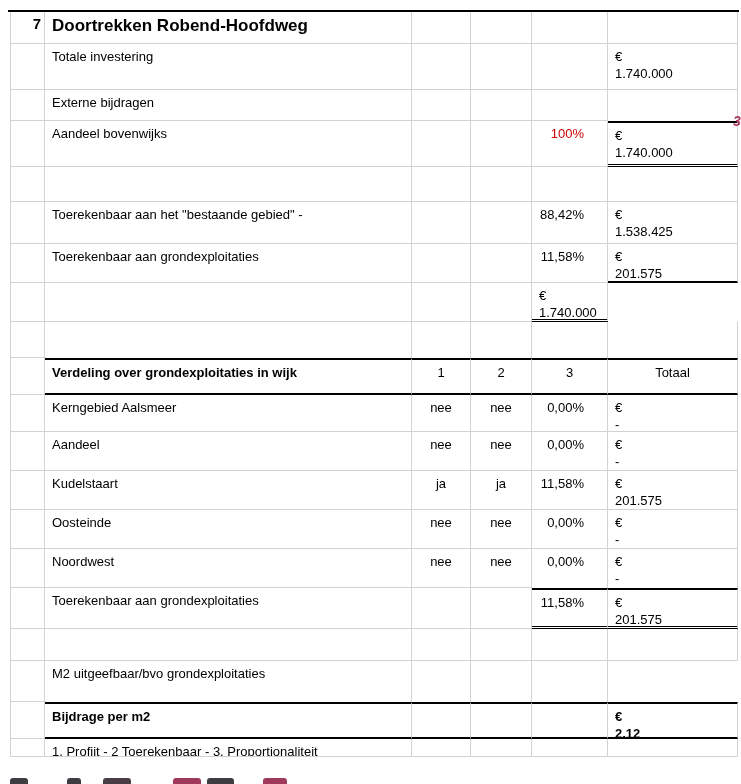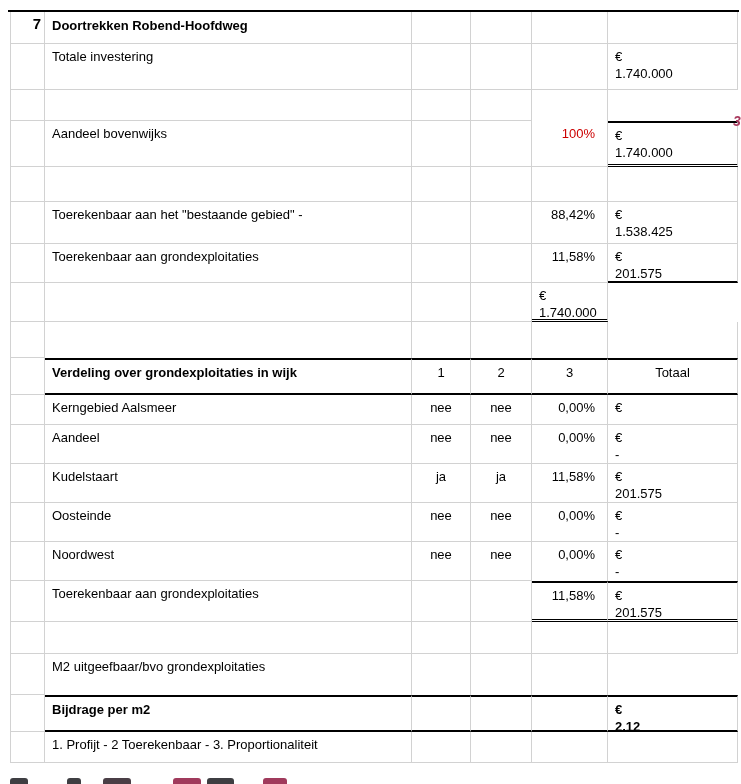--- a/index.html
+++ b/index.html
@@ -10,26 +10,26 @@
   }
   *{box-sizing:border-box;margin:0;padding:0;}
   html,body{width:741px;height:784px;overflow:hidden;background:#ffffff;
     font-family:"Liberation Sans","DejaVu Sans",sans-serif;font-size:13px;color:#000;}
   body{position:relative;}
   .topline{position:absolute;left:8px;top:10px;width:731px;height:2px;background:var(--border-black);}
   .sheet{position:absolute;left:10px;top:12px;width:727px;border-left:1px solid var(--gridline);}
   .row{display:grid;grid-template-columns:34px 367px 59px 61px 76px 130px;width:727px;}
   .c{border-right:1px solid var(--gridline);border-bottom:1px solid var(--gridline);
      padding:4px 5px 0 7px;overflow:hidden;line-height:17px;}
-  .num{text-align:right;padding-right:12px;}
+  .num{text-align:right;padding-right:23px;}
   .ctr{text-align:center;padding-left:2px;padding-right:2px;}
   .bold{font-weight:bold;}
   .red{color:var(--highlight-red);}
   .rowidx{font-size:15px;font-weight:bold;text-align:right;padding-right:3px;padding-top:3px;}
-  .ttl{font-size:13px;padding-top:5px;}
+  .ttl{font-size:17px;padding-top:5px;}
   .eur .cur,.eur .amt{display:block;}
   .bt{border-top:2px solid var(--border-black);}
   .bb{border-bottom:2px solid var(--border-black);}
   .bdb{border-bottom:3px double var(--border-black);}
   .nb{border-bottom:none;}
   .margin-note{position:absolute;left:733px;top:113px;font-size:14px;font-weight:bold;
     color:var(--note-pink);font-style:italic;}
   .frag{position:absolute;top:778px;height:6px;border-radius:3px 3px 0 0;}
 </style>
 </head>
@@ -55,20 +55,21 @@
     <div class="c"></div>
     <div class="c"></div>
     <div class="c eur">
       <span class="cur">€</span>
       <span class="amt">1.740.000</span>
     </div>
   </div>
 
   <div class="row" style="height:31px">
     <div class="c"></div>
+    <div class="c">Externe bijdragen</div>
     <div class="c"></div>
     <div class="c"></div>
     <div class="c"></div>
     <div class="c nb"></div>
   </div>
 
   <div class="row" style="height:46px">
     <div class="c"></div>
     <div class="c">Aandeel bovenwijks</div>
     <div class="c"></div>
@@ -135,21 +136,21 @@
 
   <div class="row" style="height:37px">
     <div class="c"></div>
     <div class="c bold bt bb">Verdeling over grondexploitaties in wijk</div>
     <div class="c ctr bt bb">1</div>
     <div class="c ctr bt bb">2</div>
     <div class="c ctr bt bb">3</div>
     <div class="c ctr bt bb">Totaal</div>
   </div>
 
-  <div class="row" style="height:30px">
+  <div class="row" style="height:37px">
     <div class="c"></div>
     <div class="c">Kerngebied Aalsmeer</div>
     <div class="c ctr">nee</div>
     <div class="c ctr">nee</div>
     <div class="c num">0,00%</div>
     <div class="c eur">
       <span class="cur">€</span>
       <span class="amt">-</span>
     </div>
   </div>
@@ -236,21 +237,21 @@
     <div class="c bold bt bb">Bijdrage per m2</div>
     <div class="c bt bb"></div>
     <div class="c bt bb"></div>
     <div class="c bt bb"></div>
     <div class="c eur bold bt bb">
       <span class="cur">€</span>
       <span class="amt">2,12</span>
     </div>
   </div>
 
-  <div class="row" style="height:31px">
+  <div class="row" style="height:18px">
     <div class="c"></div>
     <div class="c">1. Profijt - 2 Toerekenbaar - 3. Proportionaliteit</div>
     <div class="c"></div>
     <div class="c"></div>
     <div class="c"></div>
     <div class="c"></div>
   </div>
 
 </div>
 

